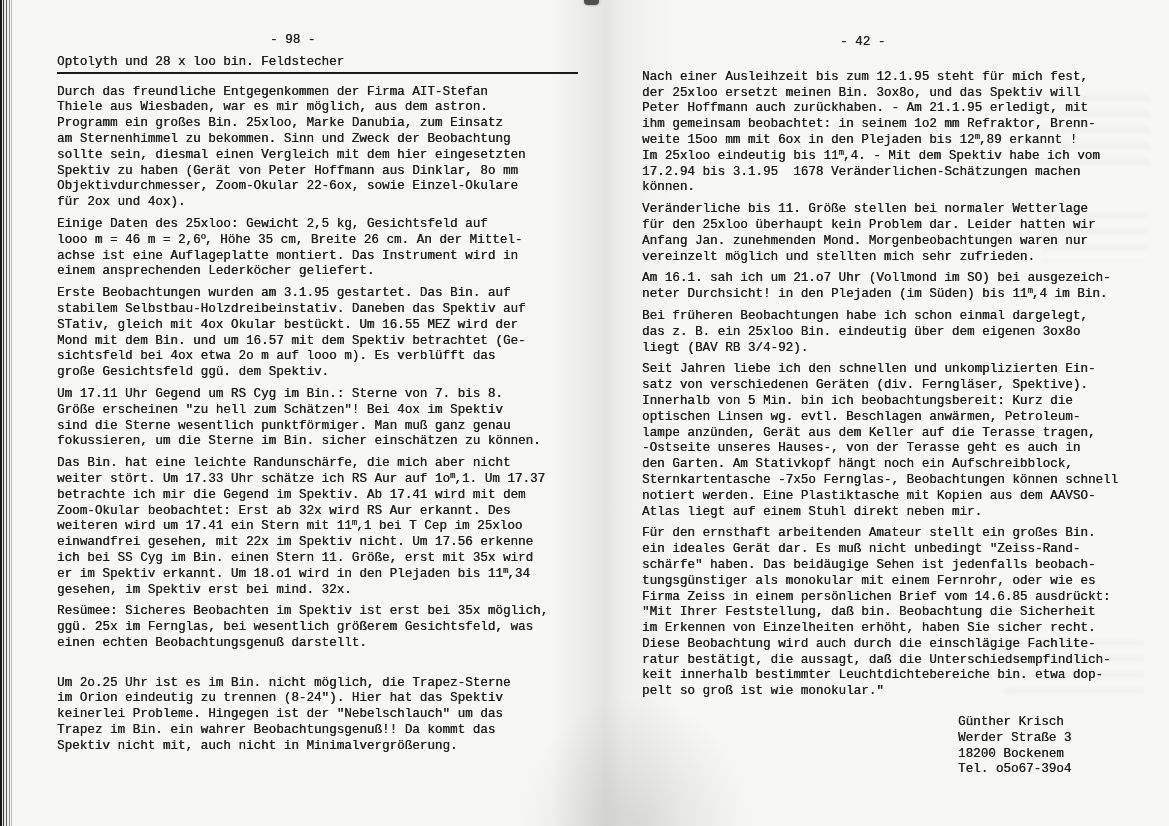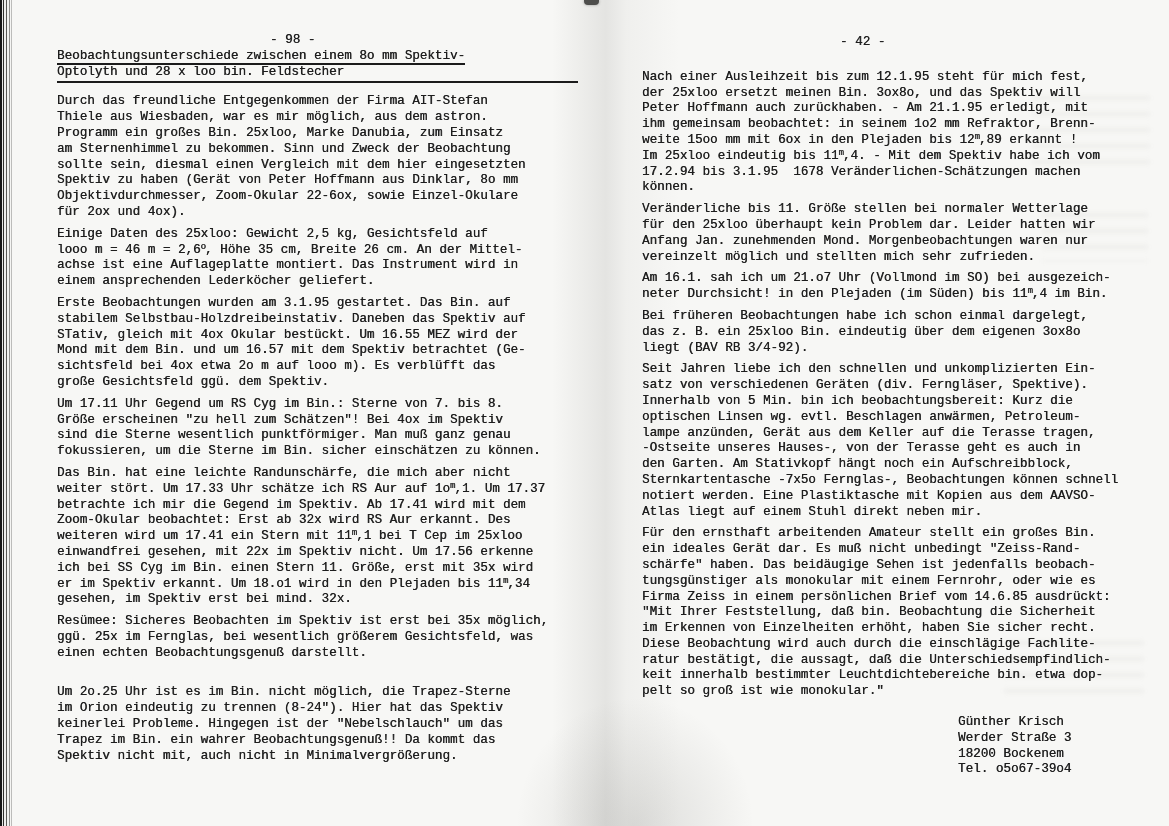--- a/index.html
+++ b/index.html
@@ -50,21 +50,21 @@
     filter:blur(2px);
   }
   .ghost1{left:1032px;top:95px;width:118px;height:70px;}
   .ghost2{left:1042px;top:212px;width:106px;height:50px;}
   .ghost3{left:1004px;top:640px;width:140px;height:56px;}
 
   .page{position:absolute;color:#1d1d1d;font-size:12.6px;line-height:15.8px;}
   .page, .page *{text-shadow:0.35px 0 0 rgba(29,29,29,0.85);}
   .page-left{left:57px;top:33px;width:521px;}
   .page-right{left:642px;top:35px;width:515px;}
-  .pagenum{white-space:pre;margin-bottom:0;}
+  .pagenum{white-space:pre;margin-bottom:6px;}
   .page-left .pagenum{margin-left:213px;}
   .page-right .pagenum{margin-left:198px;margin-bottom:19px;}
 
   .heading{margin-bottom:11px;}
   .head-line{white-space:pre-wrap;}
   .head-line .u{border-bottom:2px solid #1b1b1b;padding-bottom:0px;}
   .head-line-last{border-bottom:2px solid #1b1b1b;width:100%;padding-bottom:1px;}
 
   .para{white-space:pre-wrap;margin-bottom:6px;}
   .page-left .para:last-child{margin-top:24px;}
@@ -83,21 +83,20 @@
   <div class="gutter"></div>
   <div class="gutter-bottom"></div>
   <div class="notch"></div>
   <div class="ghost ghost1"></div>
   <div class="ghost ghost2"></div>
   <div class="ghost ghost3"></div>
 
   <div class="page page-left">
     <div class="pagenum">- 98 -</div>
     <div class="heading" id="heading">
-        <div class="head-line"><span class="u">Beobachtungsunterschiede zwischen einem 8o mm Spektiv-</span></div>
         <div class="head-line head-line-last">Optolyth und 28 x loo bin. Feldstecher</div>
       </div>
     <div class="paras">
         <div class="para">Durch das freundliche Entgegenkommen der Firma AIT-Stefan
 Thiele aus Wiesbaden, war es mir möglich, aus dem astron.
 Programm ein großes Bin. 25xloo, Marke Danubia, zum Einsatz
 am Sternenhimmel zu bekommen. Sinn und Zweck der Beobachtung
 sollte sein, diesmal einen Vergleich mit dem hier eingesetzten
 Spektiv zu haben (Gerät von Peter Hoffmann aus Dinklar, 8o mm
 Objektivdurchmesser, Zoom-Okular 22-6ox, sowie Einzel-Okulare

